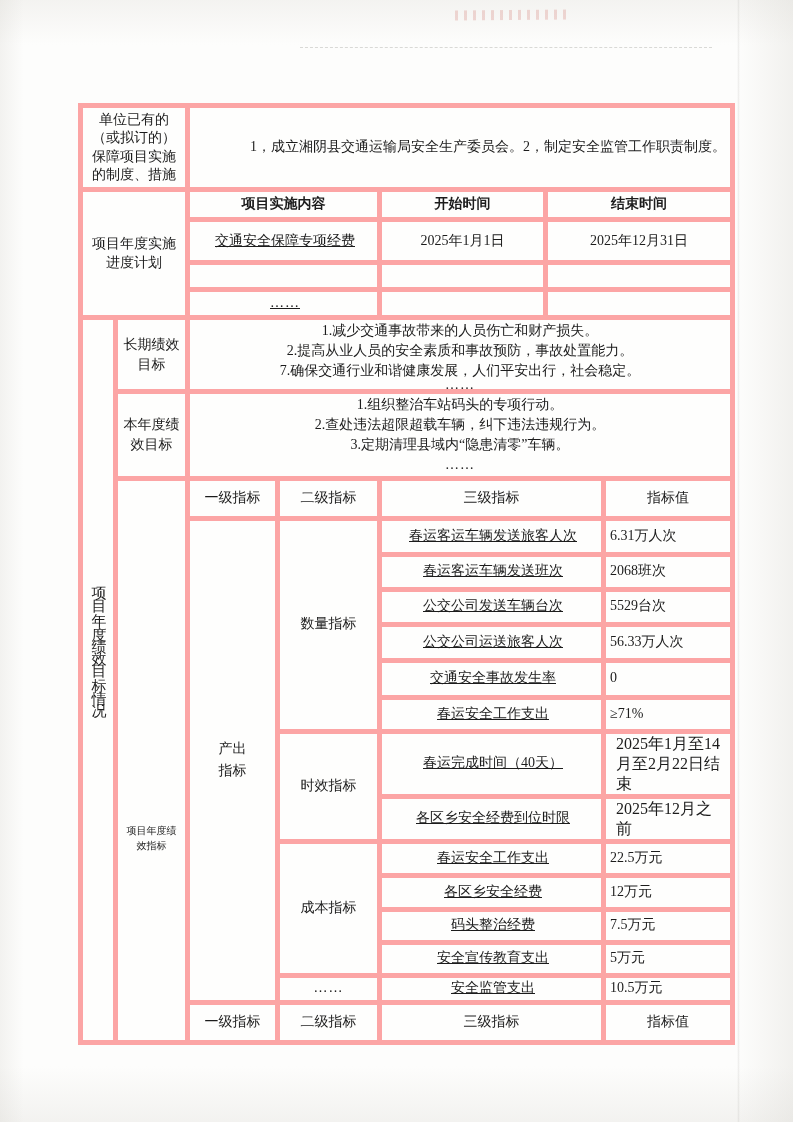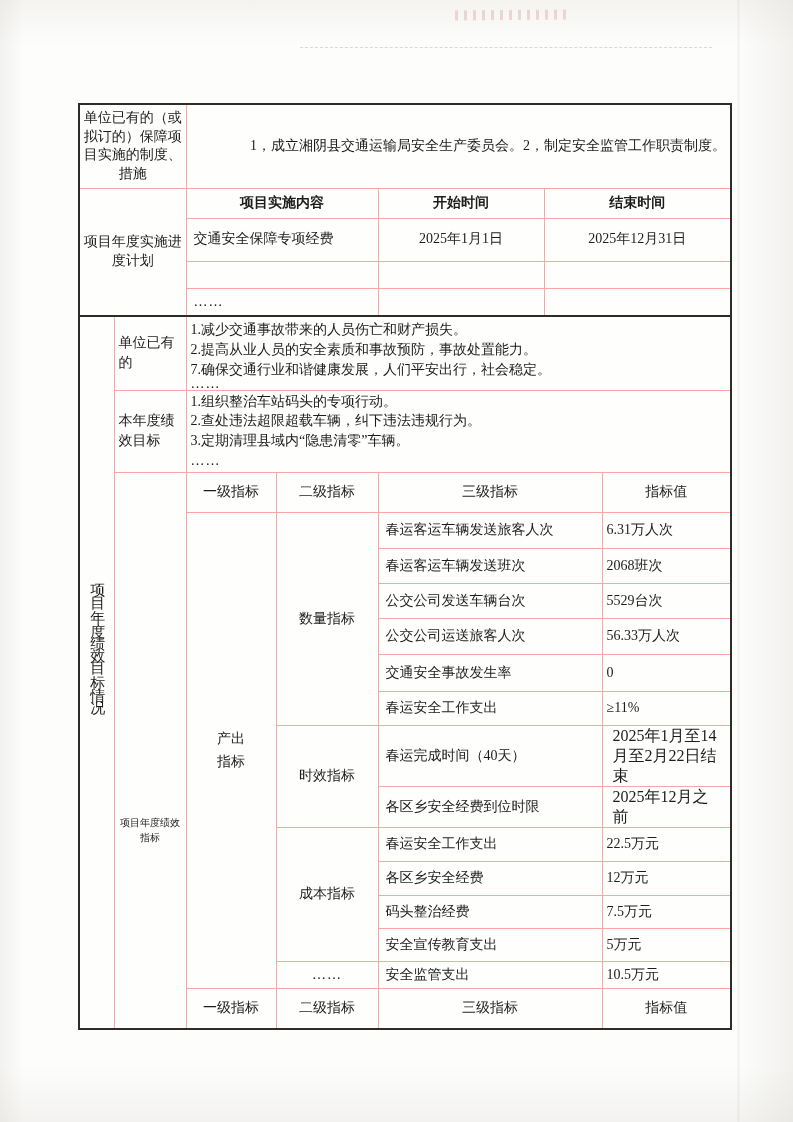--- a/index.html
+++ b/index.html
@@ -15,39 +15,39 @@
       linear-gradient(180deg, rgba(222,220,214,.30) 0, rgba(255,255,255,0) 4%, rgba(255,255,255,0) 95%, rgba(216,214,208,.28) 100%);
   }
   .crease{position:absolute;top:0;bottom:0;left:737px;width:3px;pointer-events:none;
     background:linear-gradient(90deg, rgba(0,0,0,0) 0, rgba(120,118,112,.10) 50%, rgba(0,0,0,0) 100%);}
   .top-dotline{position:absolute;left:300px;top:47px;width:412px;border-top:1px dashed rgba(150,148,142,.35);}
   .red-marks{position:absolute;left:455px;top:10px;width:115px;height:10px;
     background:repeating-linear-gradient(90deg, rgba(200,90,80,.22) 0 3px, rgba(0,0,0,0) 3px 9px);
     transform:rotate(-.6deg);}
 
   table{border-collapse:collapse;table-layout:fixed;position:absolute;background:#fefefd;}
-  td{border:1px solid #fca5a5;vertical-align:middle;font-size:14px;line-height:1.32;
+  td{border:5px solid #fca5a5;vertical-align:middle;font-size:14px;line-height:1.32;
      padding:1px 4px;overflow:hidden;}
   #t1{left:78px;top:103px;width:652px;}
   #t2{left:78px;top:315px;width:652px;}
   table{border:2px solid #2e2c29;}
 
   .c{text-align:center;}
   .bold{font-weight:bold;}
   .label-cell{text-align:center;padding:2px 3px;}
   .content-cell{text-align:right;padding-left:26px;}
-  .goal-cell{text-align:left;padding-left:4px;font-size:14px;line-height:1.42;}
+  .goal-cell{text-align:center;padding-left:4px;font-size:14px;line-height:1.42;}
   .goal-line{white-space:nowrap;}
   .vert-cell{
     writing-mode:vertical-rl;text-orientation:upright;
     letter-spacing:13px;text-align:left;padding-top:255px;font-size:15px;
   }
   .kpi-label-cell{text-align:center;vertical-align:top;padding-top:342px;font-size:10px;line-height:1.5;}
   .lvl1-cell{text-align:center;white-space:pre-line;line-height:1.6;}
-  .name-cell{text-align:left;padding-left:7px;}
+  .name-cell{text-align:center;padding-left:7px;text-decoration:underline;}
   .val-cell{text-align:left;}
   .val-small{font-size:16px;line-height:1.25;padding:0 10px;}
   .dots{letter-spacing:1px;}
 </style>
 </head>
 <body>
 
 <div class="paper-shade"></div>
 <div class="crease"></div>
 <div class="top-dotline"></div>
@@ -95,21 +95,21 @@
       <col style="width:72px">
       <col style="width:90px">
       <col style="width:102px">
       <col style="width:224px">
       <col style="width:129px">
     </colgroup>
 
   <tbody>
       <tr style="height:74px">
     <td rowspan="17" class="vert-cell">项目年度绩效目标情况</td>
-    <td class="goal-cell">单位已有的</td>
+    <td class="goal-cell">长期绩效目标</td>
     <td colspan="4" class="goal-cell">
       <div class="goal-line">1.减少交通事故带来的人员伤亡和财产损失。</div>
       <div class="goal-line">2.提高从业人员的安全素质和事故预防，事故处置能力。</div>
       <div class="goal-line">7.确保交通行业和谐健康发展，人们平安出行，社会稳定。</div>
       <div class="goal-line dots" style="line-height:.5">……</div>
     </td>
   </tr>
 
   <tr style="height:73px">
     <td class="goal-cell">本年度绩效目标</td>
@@ -147,21 +147,21 @@
   <tr style="height:36px">
     <td class="name-cell">公交公司运送旅客人次</td>
     <td class="val-cell">56.33万人次</td>
   </tr>
   <tr style="height:37px">
     <td class="name-cell">交通安全事故发生率</td>
     <td class="val-cell">0</td>
   </tr>
   <tr style="height:34px">
     <td class="name-cell">春运安全工作支出</td>
-    <td class="val-cell">≥11%</td>
+    <td class="val-cell">≥71%</td>
   </tr>
 
   <tr style="height:50px">
     <td rowspan="2" class="c">时效指标</td>
     <td class="name-cell">春运完成时间（40天）</td>
     <td class="val-cell val-small">2025年1月至14月至2月22日结束</td>
   </tr>
   <tr style="height:40px">
     <td class="name-cell">各区乡安全经费到位时限</td>
     <td class="val-cell val-small">2025年12月之前</td>

